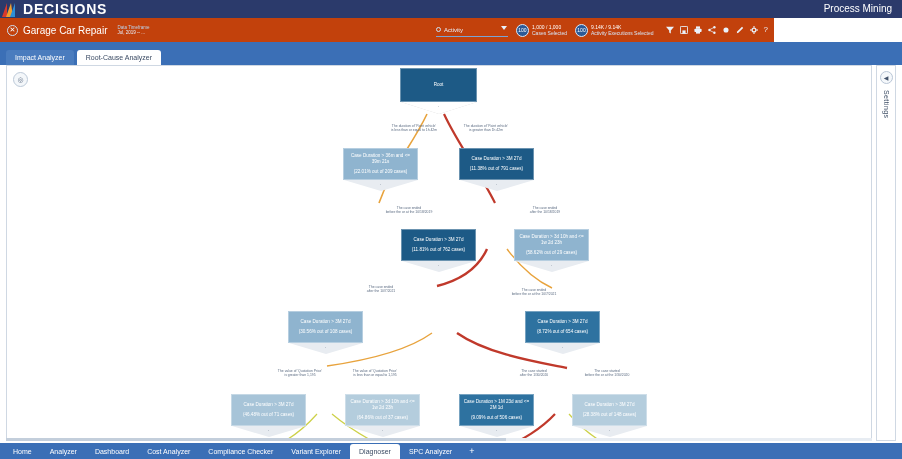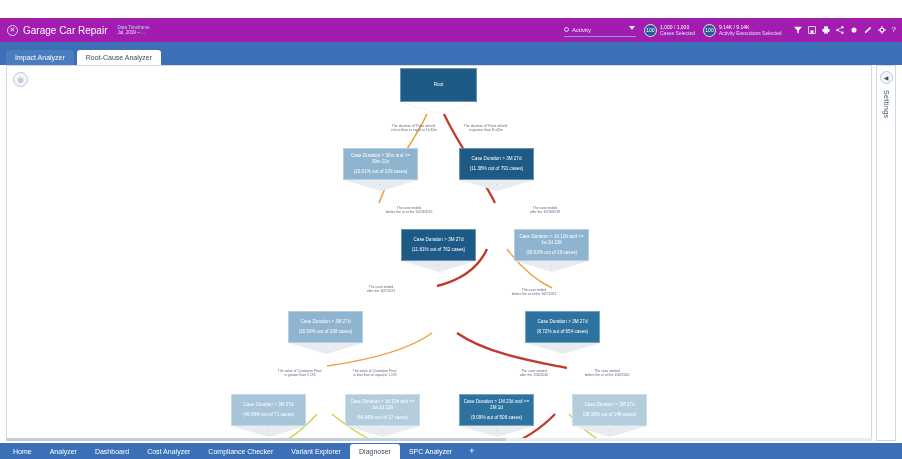--- a/index.html
+++ b/index.html
@@ -28,22 +28,22 @@
     color: #ffffff; font-size: 14px; font-weight: bold; letter-spacing: .8px;
     margin-left: 5px; line-height: 18px;
   }
   .product-name {
     position: absolute; right: 10px; top: 0; line-height: 18px;
     color: #ffffff; font-size: 10px;
   }
 
   
   .header {
-    position: absolute; left: 0; top: 18px; width: 902px; height: 24px;
-    background: #a21caf;
+    position: absolute; left: 0; top: 18px; width: 774px; height: 24px;
+    background: #c2410c;
     display: flex; align-items: center;
   }
   .close-circle {
     width: 11px; height: 11px; border-radius: 50%;
     border: 1px solid #cfe0f2; color: #ffffff; font-size: 7px;
     display: flex; align-items: center; justify-content: center;
     margin-left: 7px; flex: 0 0 auto;
   }
   .model-title { color: #ffffff; font-size: 10px; margin-left: 5px; white-space: nowrap; }
   .timeframe { margin-left: 10px; line-height: 1.15; }
@@ -173,20 +173,29 @@
     position: absolute; left: 6px; bottom: 18px; width: 866px; height: 3px;
     background: #e7ecf2;
   }
   .scrollbar-h .thumb { width: 500px; height: 3px; background: #c3cedb; }
 </style>
 </head>
 <body>
 
 <div class="app">
 
+  <div class="brandbar">
+    <div class="logo-mark">
+      <span class="l1"></span>
+        <span class="l2"></span>
+        <span class="l3"></span>
+    </div>
+    <div class="brand-name">DECISIONS</div>
+    <div class="product-name">Process Mining</div>
+  </div>
 
   <div class="header">
     <div class="close-circle">✕</div>
     <div class="model-title">Garage Car Repair</div>
     <div class="timeframe">
       <span class="tf-label">Data Timeframe</span>
       <span class="tf-value">Jul, 2019 -- ...</span>
     </div>
 
     <div class="header-right">

